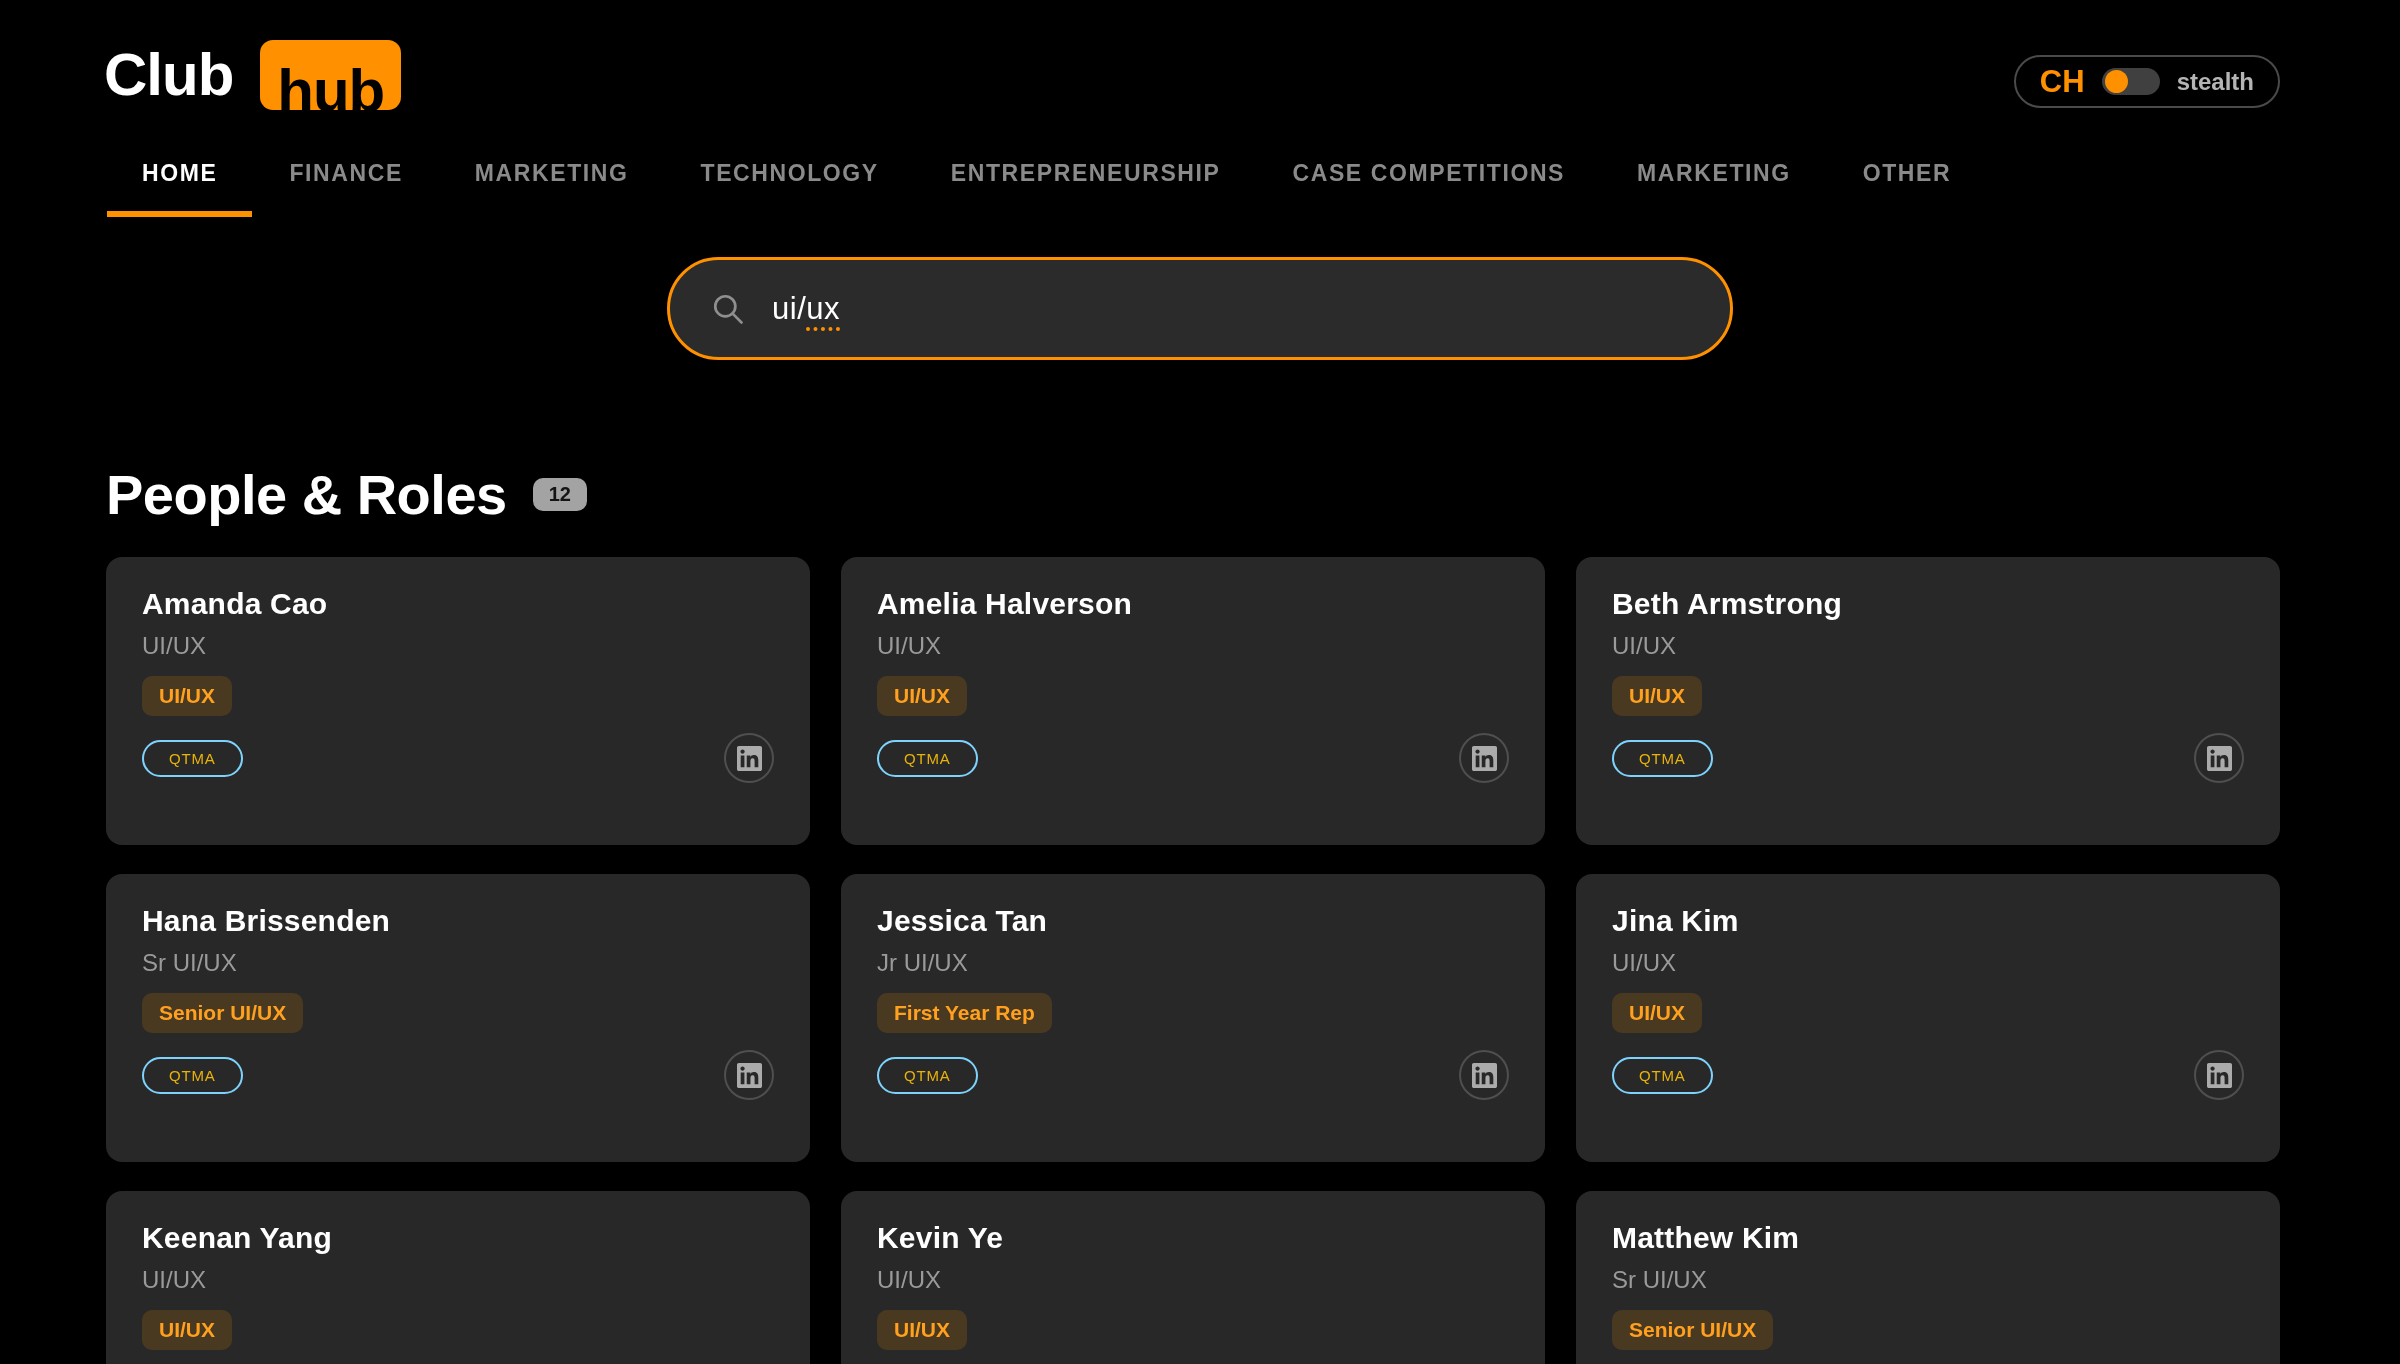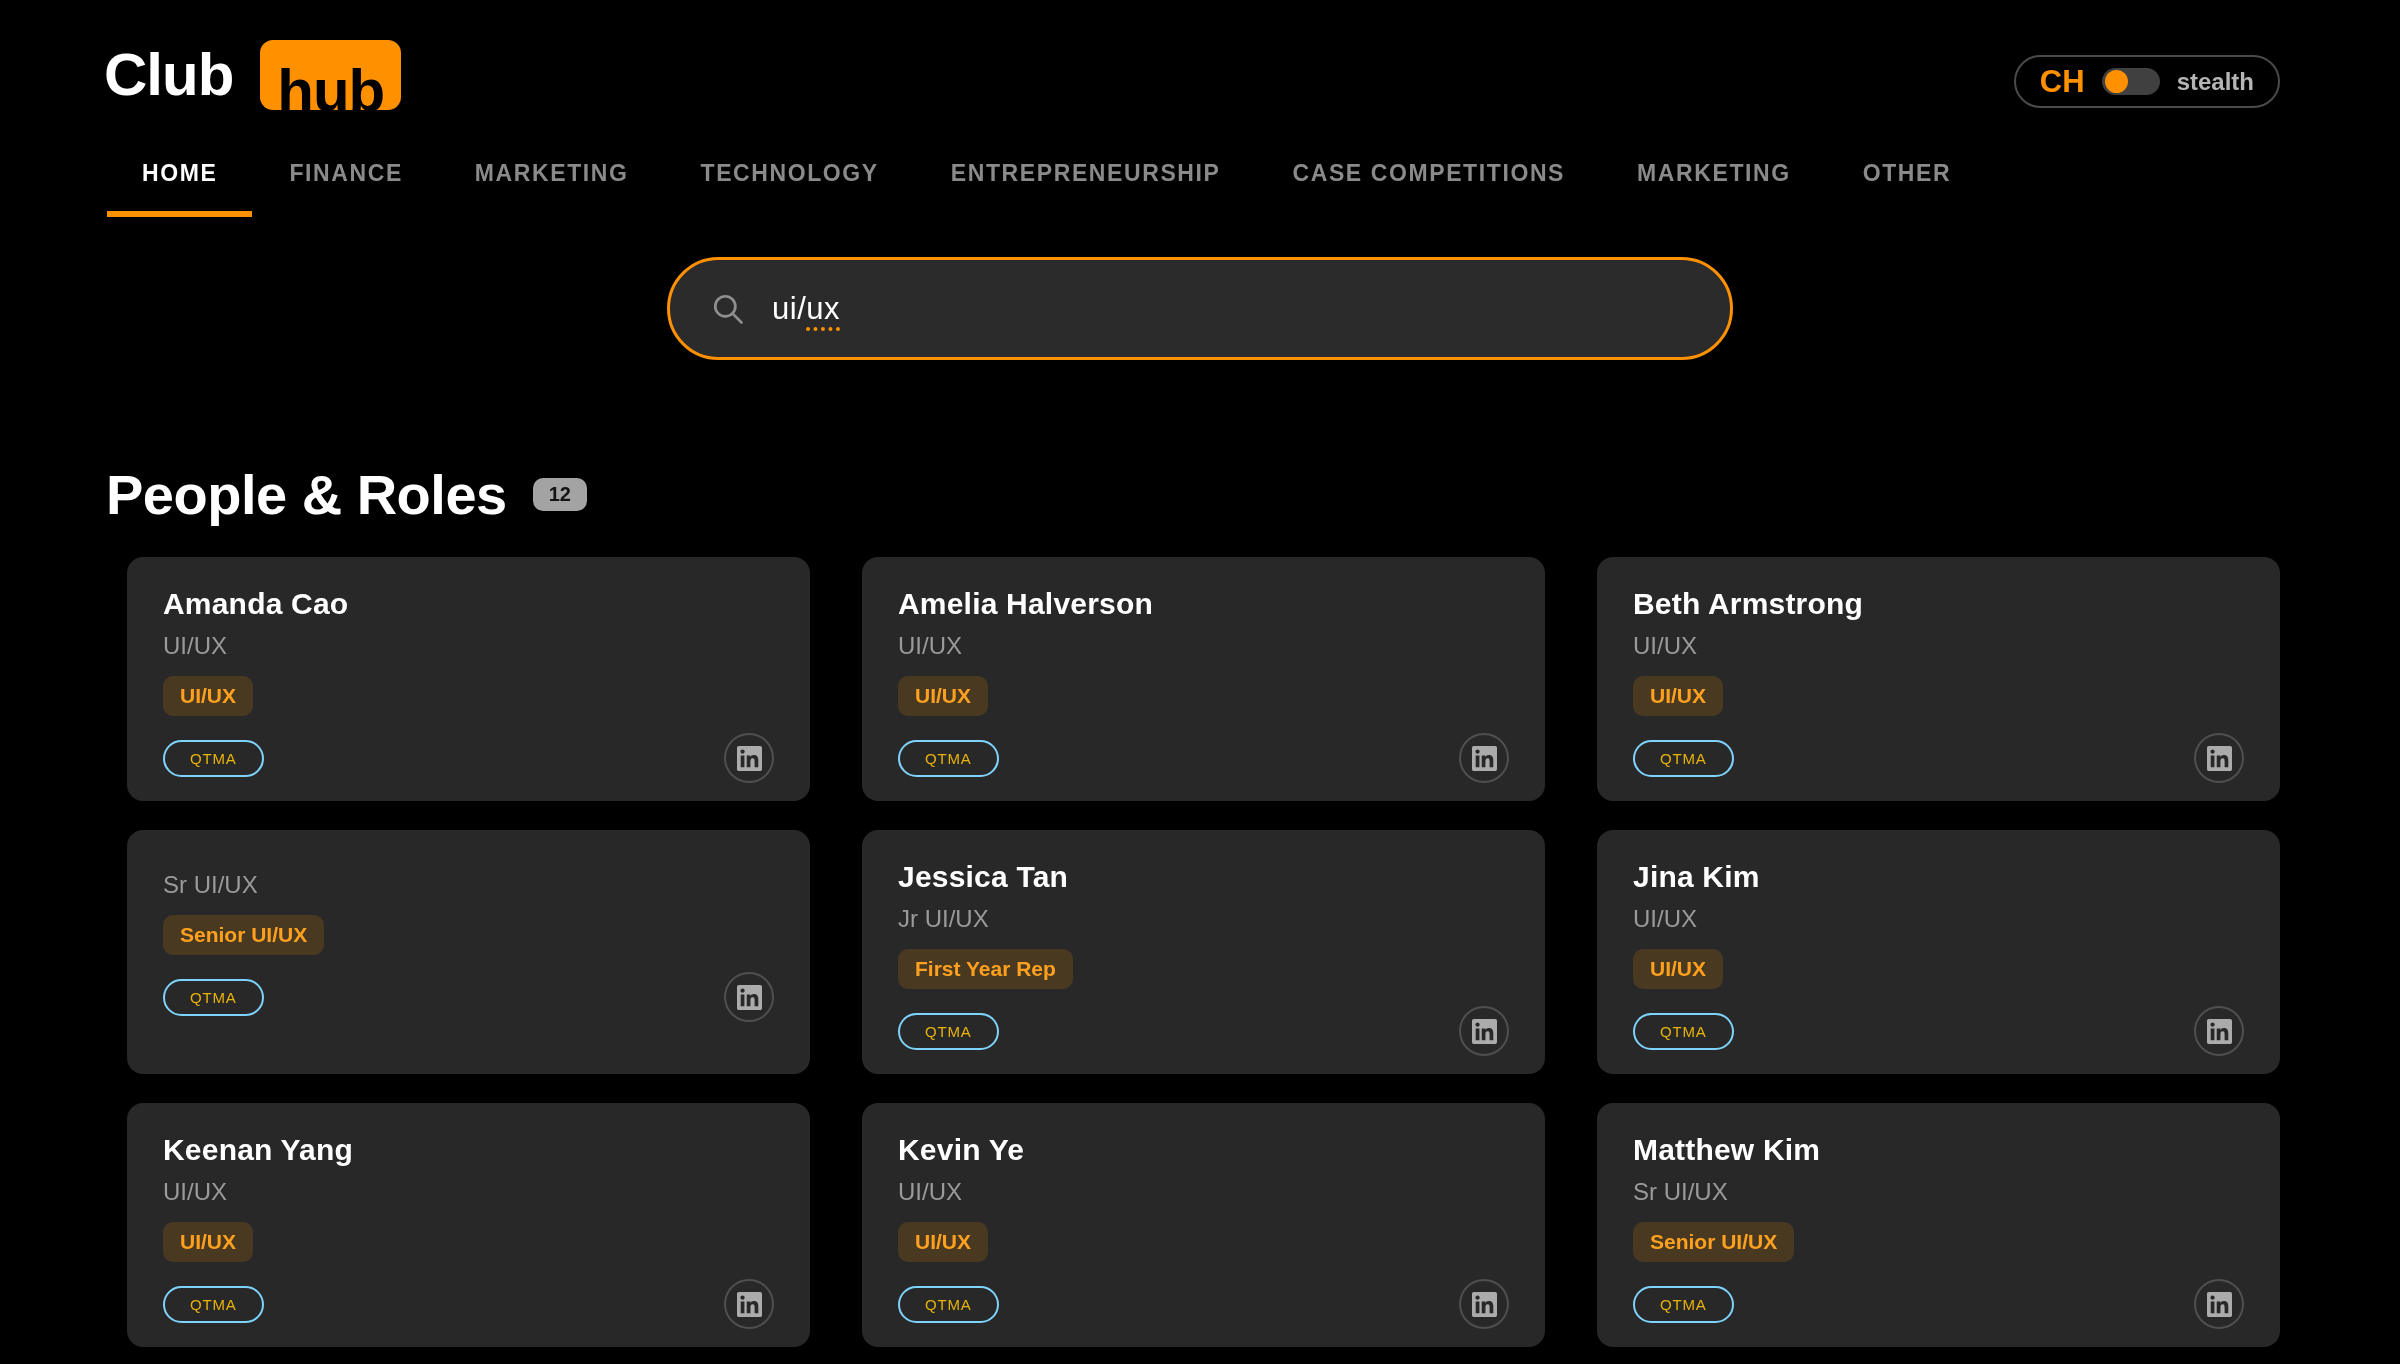--- a/index.html
+++ b/index.html
@@ -101,25 +101,24 @@
   }
 
   
   .grid {
     position: absolute; left: 106px; top: 557px;
     display: grid;
     grid-template-columns: repeat(3, 704px);
     gap: 29px 31px;
   }
   .card {
-    height: 244px;
+    height: 288px;
     background: #282828;
     border-radius: 16px;
     padding: 30px 36px 0;
-    margin-left: 21px;
   }
   .card-name { color: #fff; font-size: 30px; font-weight: bold; letter-spacing: 0.2px; }
   .card-role { color: #9a9a9a; font-size: 24px; margin-top: 11px; }
   .card-tag {
     display: inline-block; margin-top: 16px;
     background: rgba(255, 150, 0, 0.16);
     color: #ffa11f; font-size: 21px; font-weight: bold;
     padding: 8px 17px; border-radius: 10px;
   }
   .card-foot {
@@ -218,20 +217,21 @@
         <span class="org-chip">QTMA</span>
         <span class="li-btn">
           <svg width="25" height="25" viewBox="0 0 24 24" fill="#ababab">
               <path d="M20.447 20.452h-3.554v-5.569c0-1.328-.027-3.037-1.852-3.037-1.853 0-2.136 1.445-2.136 2.939v5.667H9.351V9h3.414v1.561h.046c.477-.9 1.637-1.85 3.37-1.85 3.601 0 4.267 2.37 4.267 5.455v6.286zM5.337 7.433c-1.144 0-2.063-.926-2.063-2.065 0-1.138.92-2.063 2.063-2.063 1.14 0 2.064.925 2.064 2.063 0 1.139-.925 2.065-2.064 2.065zm1.782 13.019H3.555V9h3.564v11.452zM22.225 0H1.771C.792 0 0 .774 0 1.729v20.542C0 23.227.792 24 1.771 24h20.451C23.2 24 24 23.227 24 22.271V1.729C24 .774 23.2 0 22.225 0z"></path>
             </svg>
         </span>
       </div>
     </div>
 
     <div class="card">
+      <div class="card-name">Hana Brissenden</div>
       <div class="card-role">Sr UI/UX</div>
       <span class="card-tag">Senior UI/UX</span>
       <div class="card-foot">
         <span class="org-chip">QTMA</span>
         <span class="li-btn">
           <svg width="25" height="25" viewBox="0 0 24 24" fill="#ababab">
               <path d="M20.447 20.452h-3.554v-5.569c0-1.328-.027-3.037-1.852-3.037-1.853 0-2.136 1.445-2.136 2.939v5.667H9.351V9h3.414v1.561h.046c.477-.9 1.637-1.85 3.37-1.85 3.601 0 4.267 2.37 4.267 5.455v6.286zM5.337 7.433c-1.144 0-2.063-.926-2.063-2.065 0-1.138.92-2.063 2.063-2.063 1.14 0 2.064.925 2.064 2.063 0 1.139-.925 2.065-2.064 2.065zm1.782 13.019H3.555V9h3.564v11.452zM22.225 0H1.771C.792 0 0 .774 0 1.729v20.542C0 23.227.792 24 1.771 24h20.451C23.2 24 24 23.227 24 22.271V1.729C24 .774 23.2 0 22.225 0z"></path>
             </svg>
         </span>
       </div>

